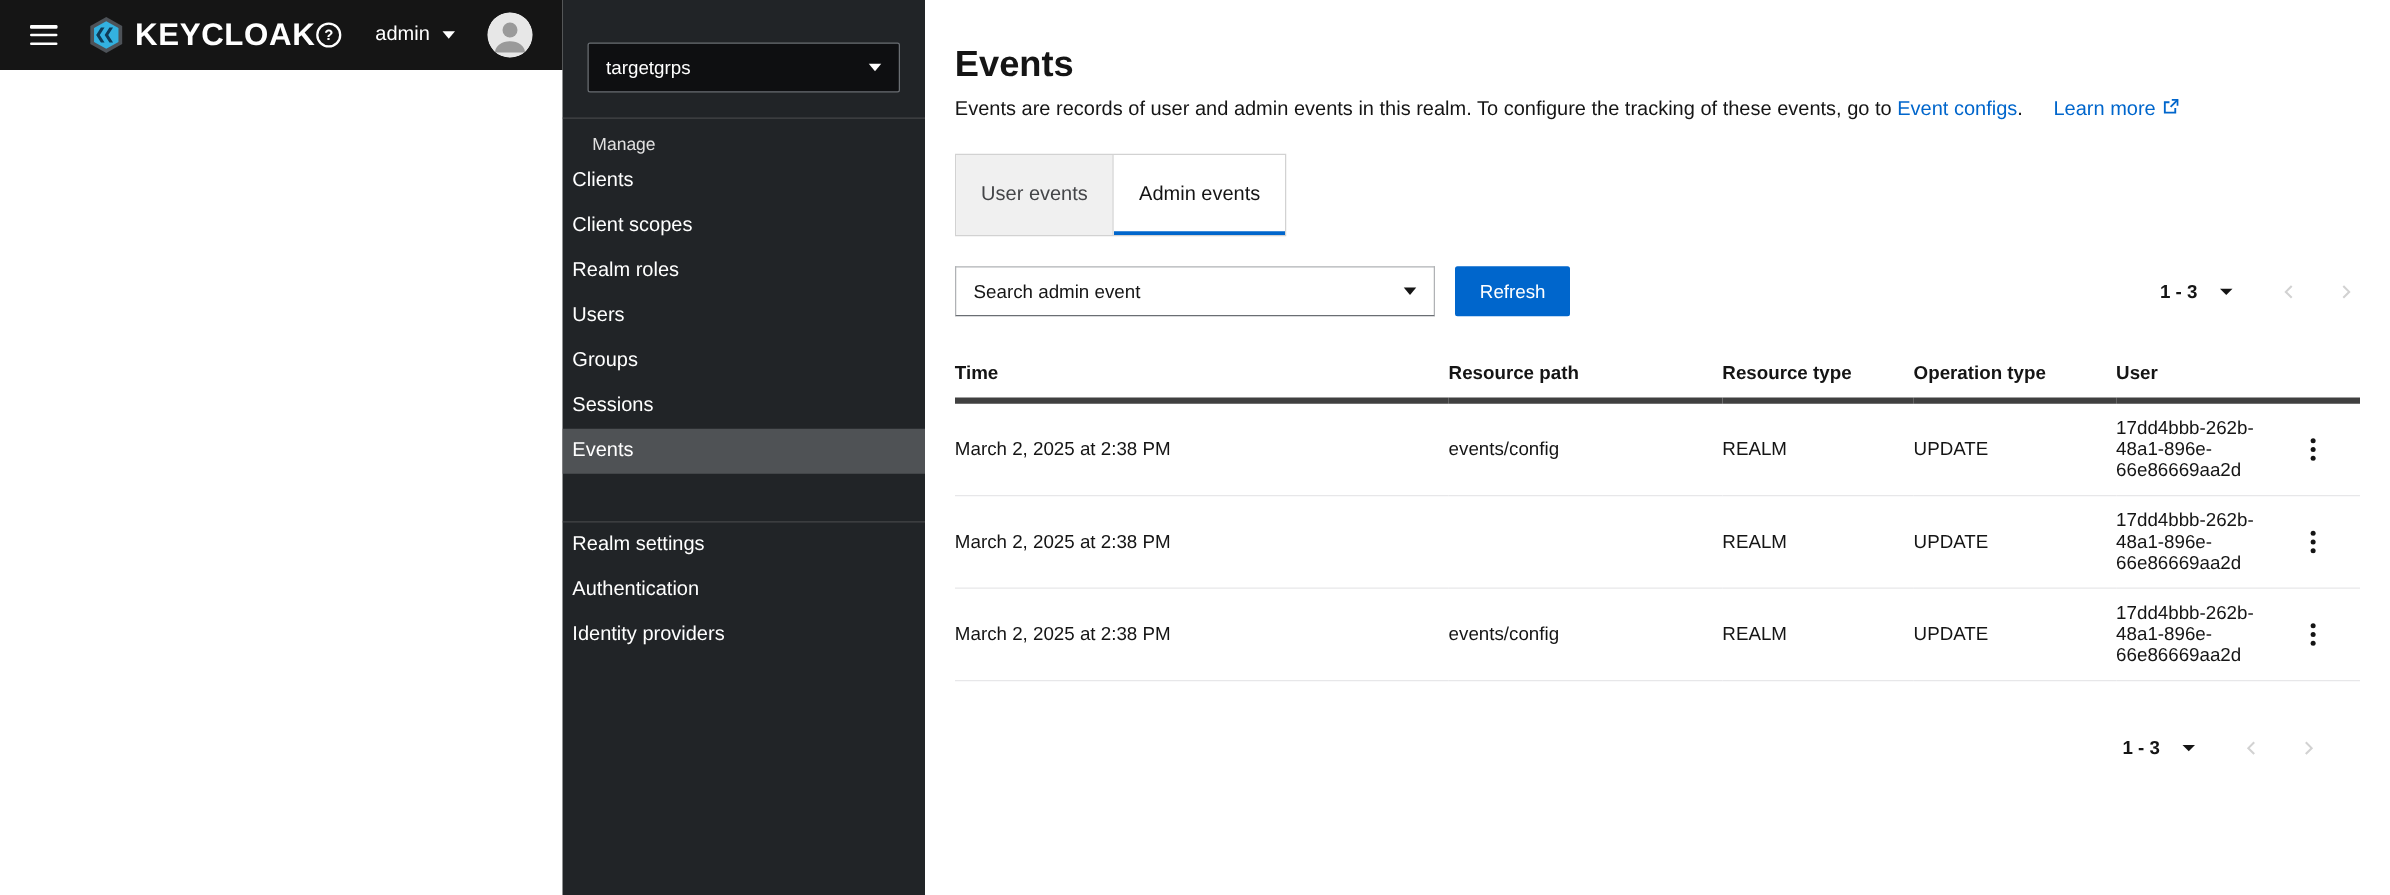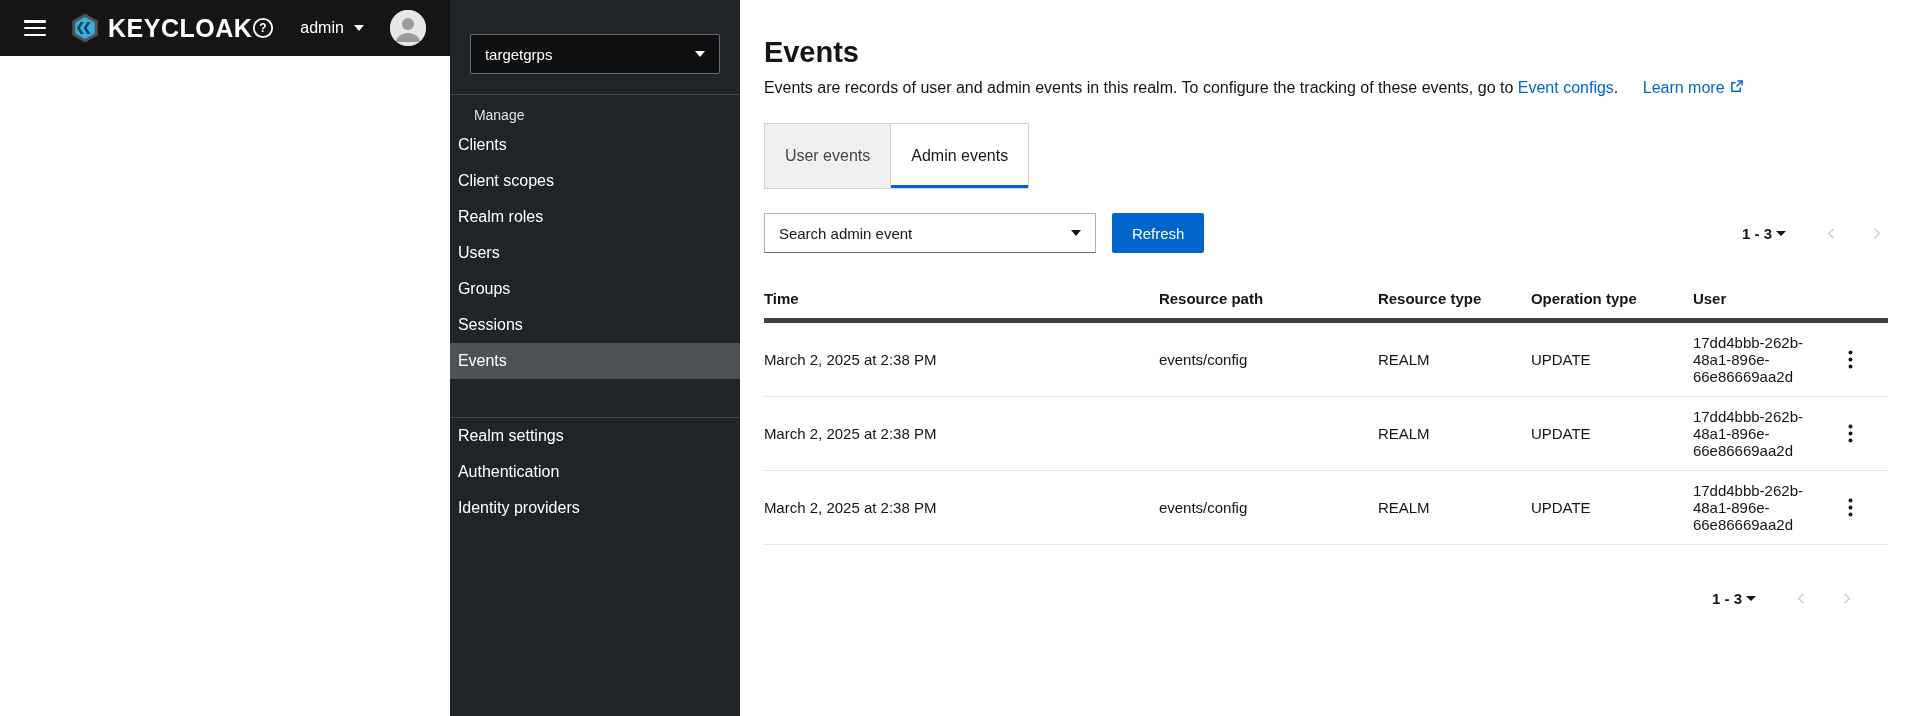--- a/index.html
+++ b/index.html
@@ -50,28 +50,28 @@
   .ext-icon { display:inline-block; }
 
   
   .tabs { display:inline-flex; margin-top:26px; border:1px solid #d2d2d2; }
   .tab { padding:23px 20px; font-size:16px; background:none; border:none; cursor:pointer; font-family:Liberation Sans, sans-serif; }
   .tab.inactive { background:#f0f0f0; color:#444548; border-right:1px solid #d2d2d2; }
   .tab.active { background:#fff; color:#151515; box-shadow: inset 0 -3px 0 #0066cc; }
 
   
   .toolbar { display:flex; align-items:center; margin-top:24px; }
-  .search-select { width:332px; height:40px; border:1px solid #b0b2b5; border-bottom-color:#6a6e73;
+  .search-select { width:384px; height:40px; border:1px solid #b0b2b5; border-bottom-color:#6a6e73;
                    display:flex; align-items:center; padding:0 14px; font-size:15px; color:#151515;
                    background:#fff; cursor:pointer; }
   .search-select .caret-down { margin-left:auto; color:#151515; }
   .refresh-btn { margin-left:16px; height:40px; padding:0 20px; background:#0066cc; color:#fff;
                  border:none; border-radius:2px; font-size:15px; cursor:pointer; font-family:inherit; }
   .pagination { margin-left:auto; display:flex; align-items:center; }
-  .pag-toggle { display:flex; align-items:center; gap:4px; background:none; border:none;
+  .pag-toggle { display:flex; align-items:center; gap:18px; background:none; border:none;
                 font-size:15px; color:#151515; cursor:pointer; font-family:inherit; }
   .pag-range { font-weight:700; }
   .pag-toggle .caret-down { border-top-width:5px; }
   .pag-nav { background:none; border:none; color:#d2d2d2; cursor:default; padding:4px;
              display:flex; align-items:center; }
   .pag-nav.prev { margin-left:34px; }
   .pag-nav.next { margin-left:22px; }
 
   
   table { width:100%; border-collapse:collapse; margin-top:26px; }

